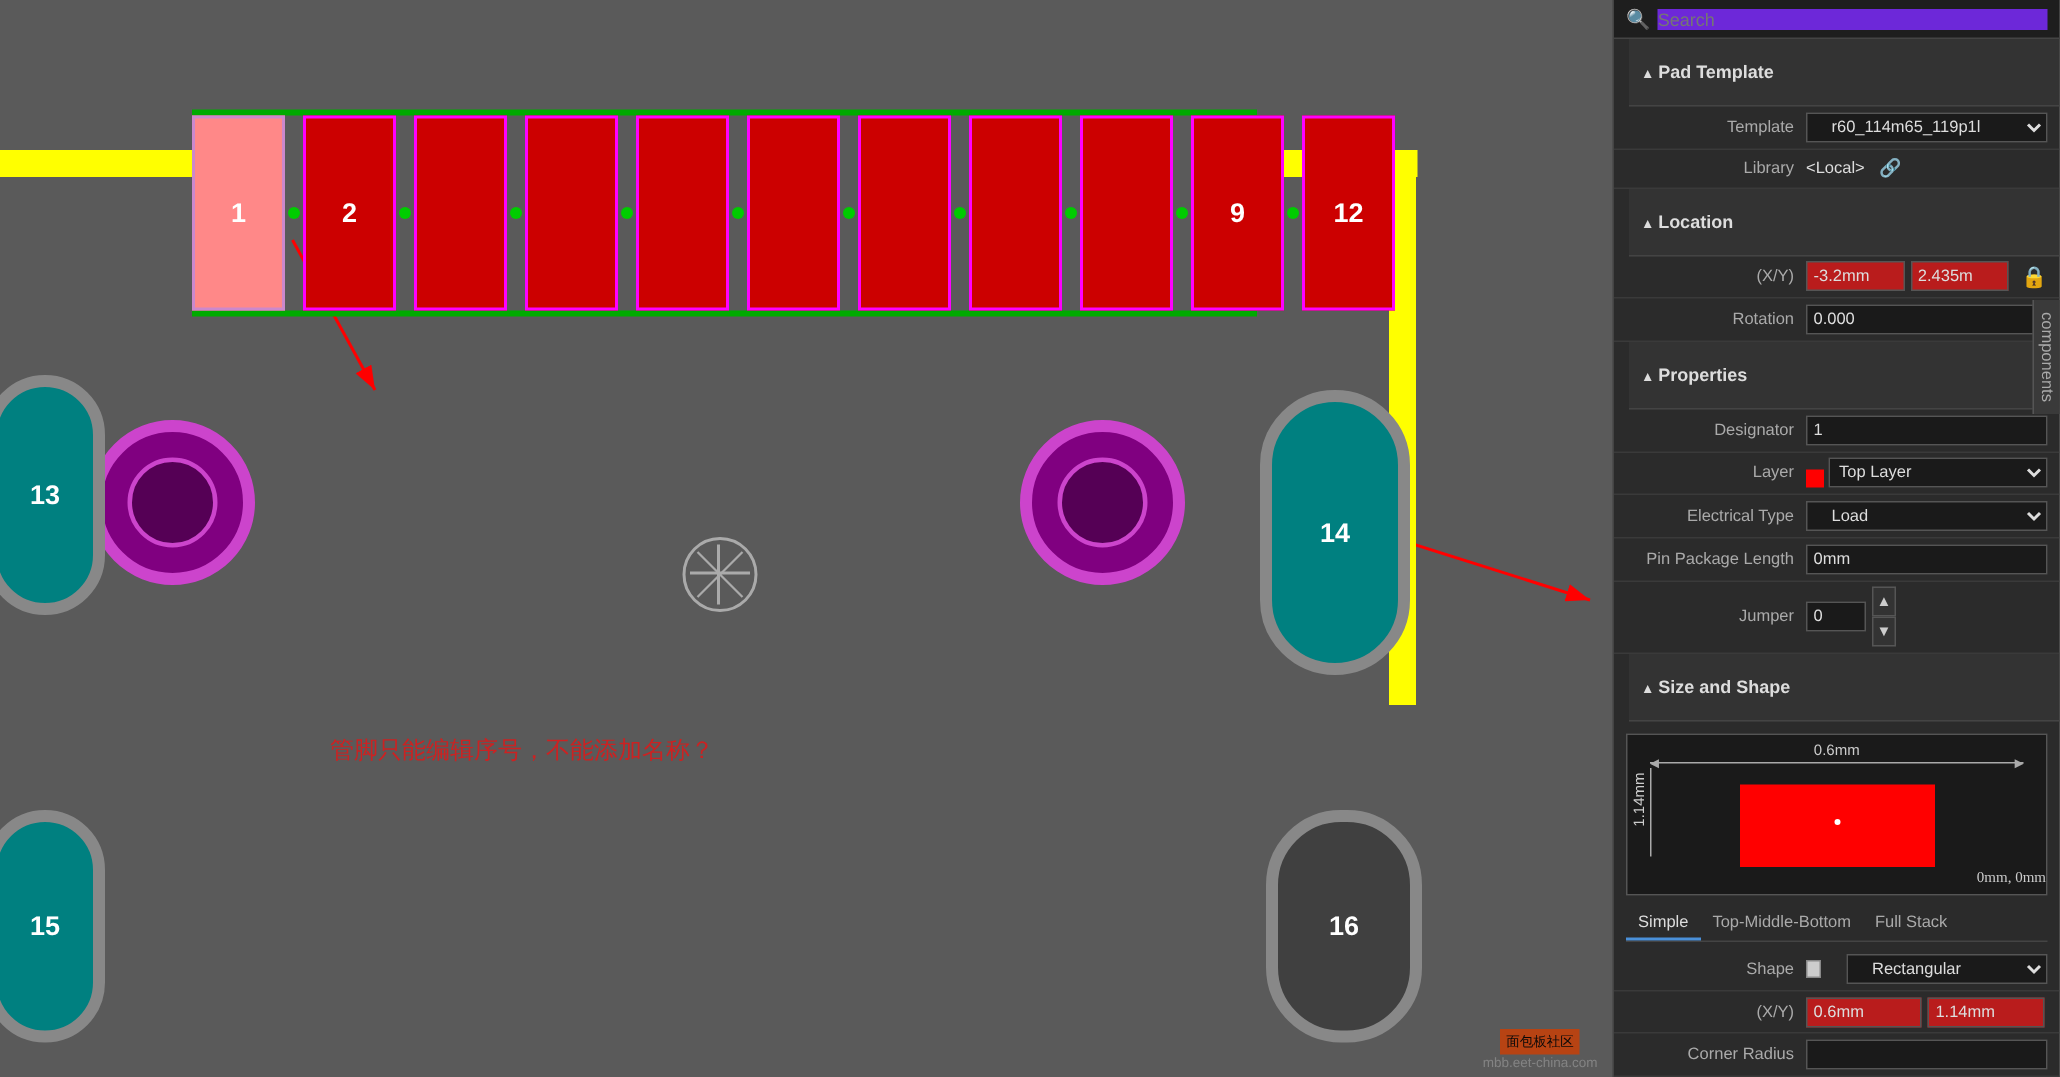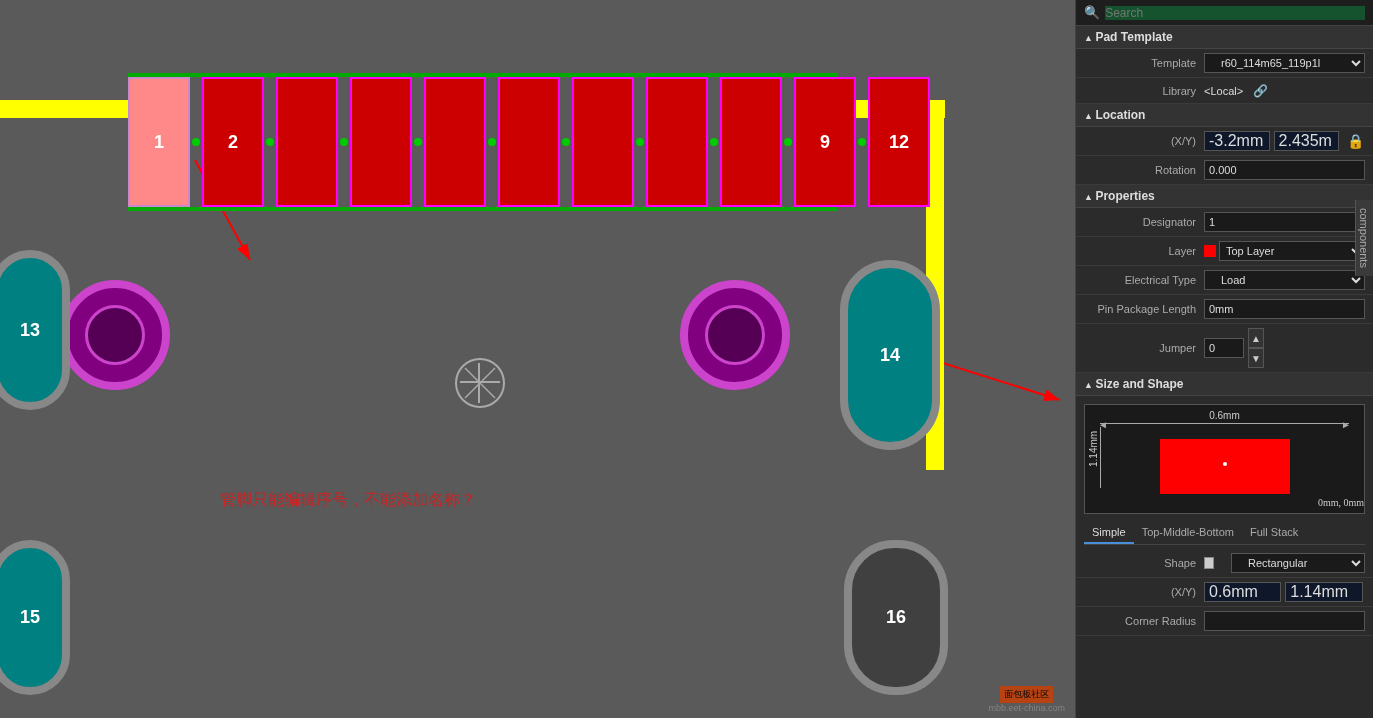--- a/index.html
+++ b/index.html
@@ -54,41 +54,42 @@
     
     #search-bar {
       display: flex;
       align-items: center;
       padding: 5px 8px;
       background: #1e1e1e;
       border-bottom: 1px solid #444;
       gap: 5px;
     }
     #search-bar input {
-      background: #14532d;
+      background: #6d28d9;
       border: none;
       color: #aaa;
       font-size: 12px;
       outline: none;
       flex: 1;
     }
     .search-icon-svg {
       color: #888;
       font-size: 13px;
     }
 
     
     .section-header {
       background: #333;
       color: #ddd;
-      padding: 4px 8px;
+      padding: 15px 8px;
       font-size: 12px;
       font-weight: bold;
       border-bottom: 1px solid #444;
       cursor: pointer;
+      margin-left: 10px;
     }
     .section-header::before {
       content: '▲ ';
       font-size: 9px;
     }
 
     
     .form-row {
       display: flex;
       align-items: center;
@@ -113,24 +114,24 @@
       background: #1a1a1a;
       border: 1px solid #555;
       color: #ddd;
       font-size: 11px;
       padding: 2px 4px;
       width: 100%;
       height: 20px;
     }
     .form-input-half {
       width: 48%;
-      background: #0f172a;
+      background: #b91c1c;
       border: 1px solid #555;
       color: #ddd;
-      font-size: 16px;
+      font-size: 11px;
       padding: 2px 4px;
       height: 20px;
     }
     .form-select {
       background: #1a1a1a;
       border: 1px solid #555;
       color: #ddd;
       font-size: 11px;
       padding: 2px 12px;
       width: 100%;
@@ -138,21 +139,21 @@
     }
     .lock-icon {
       color: #888;
       font-size: 14px;
       margin-left: 3px;
     }
 
     
     .layer-select-wrapper {
       display: flex;
-      align-items: center;
+      align-items: flex-end;
       flex: 1;
       gap: 3px;
     }
     .layer-color-dot {
       width: 12px;
       height: 12px;
       background: red;
       flex-shrink: 0;
     }
     .layer-select {

